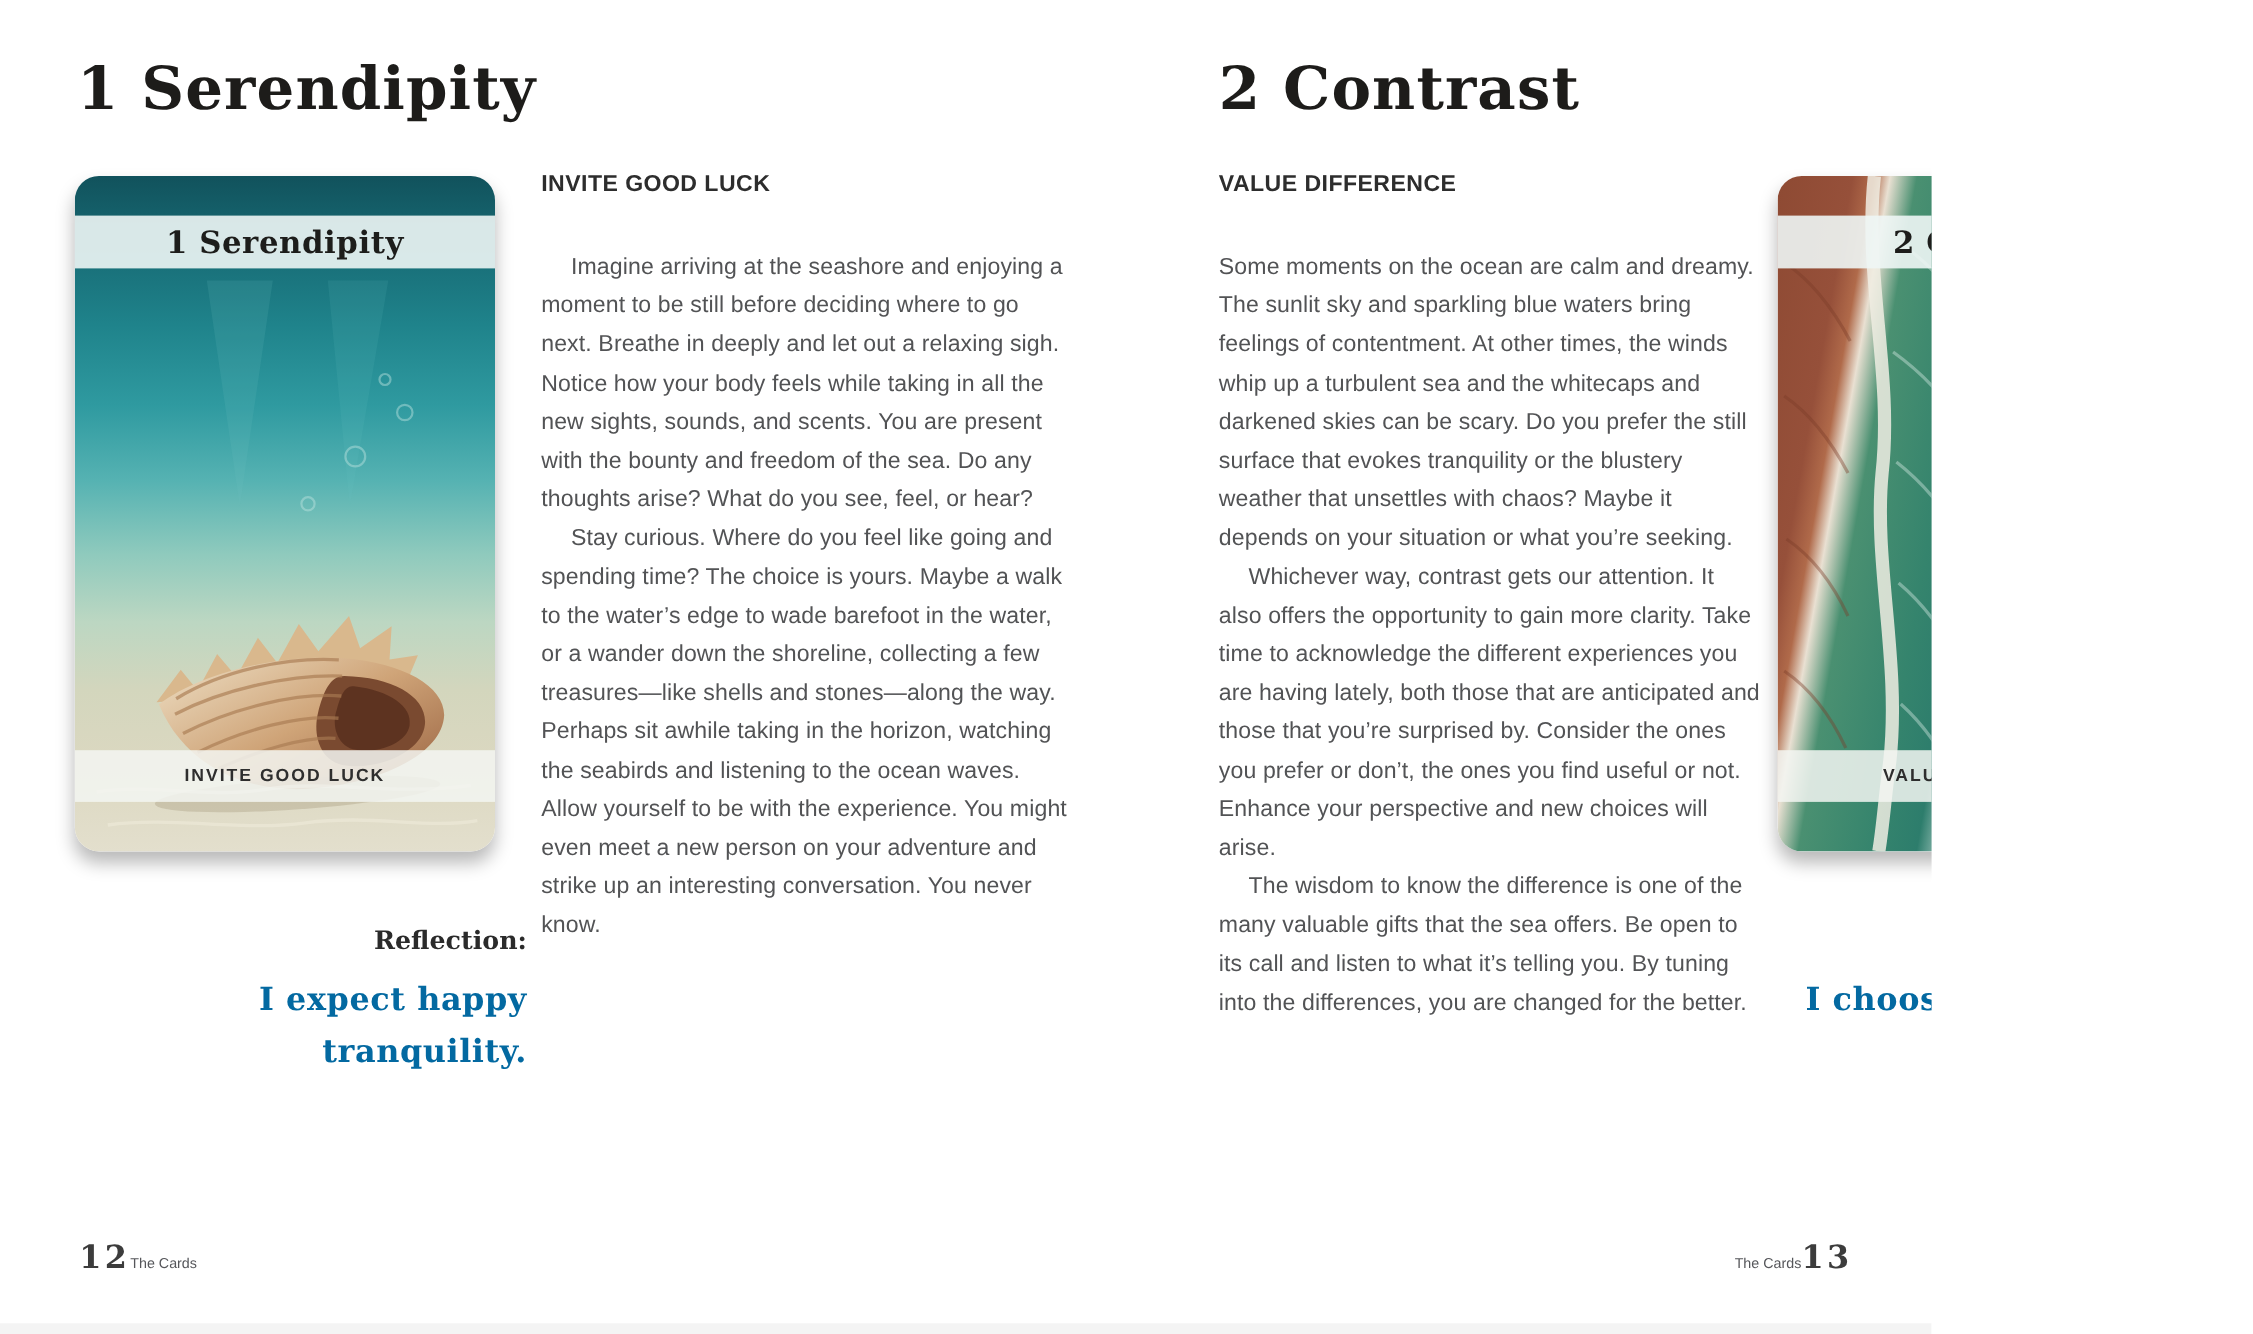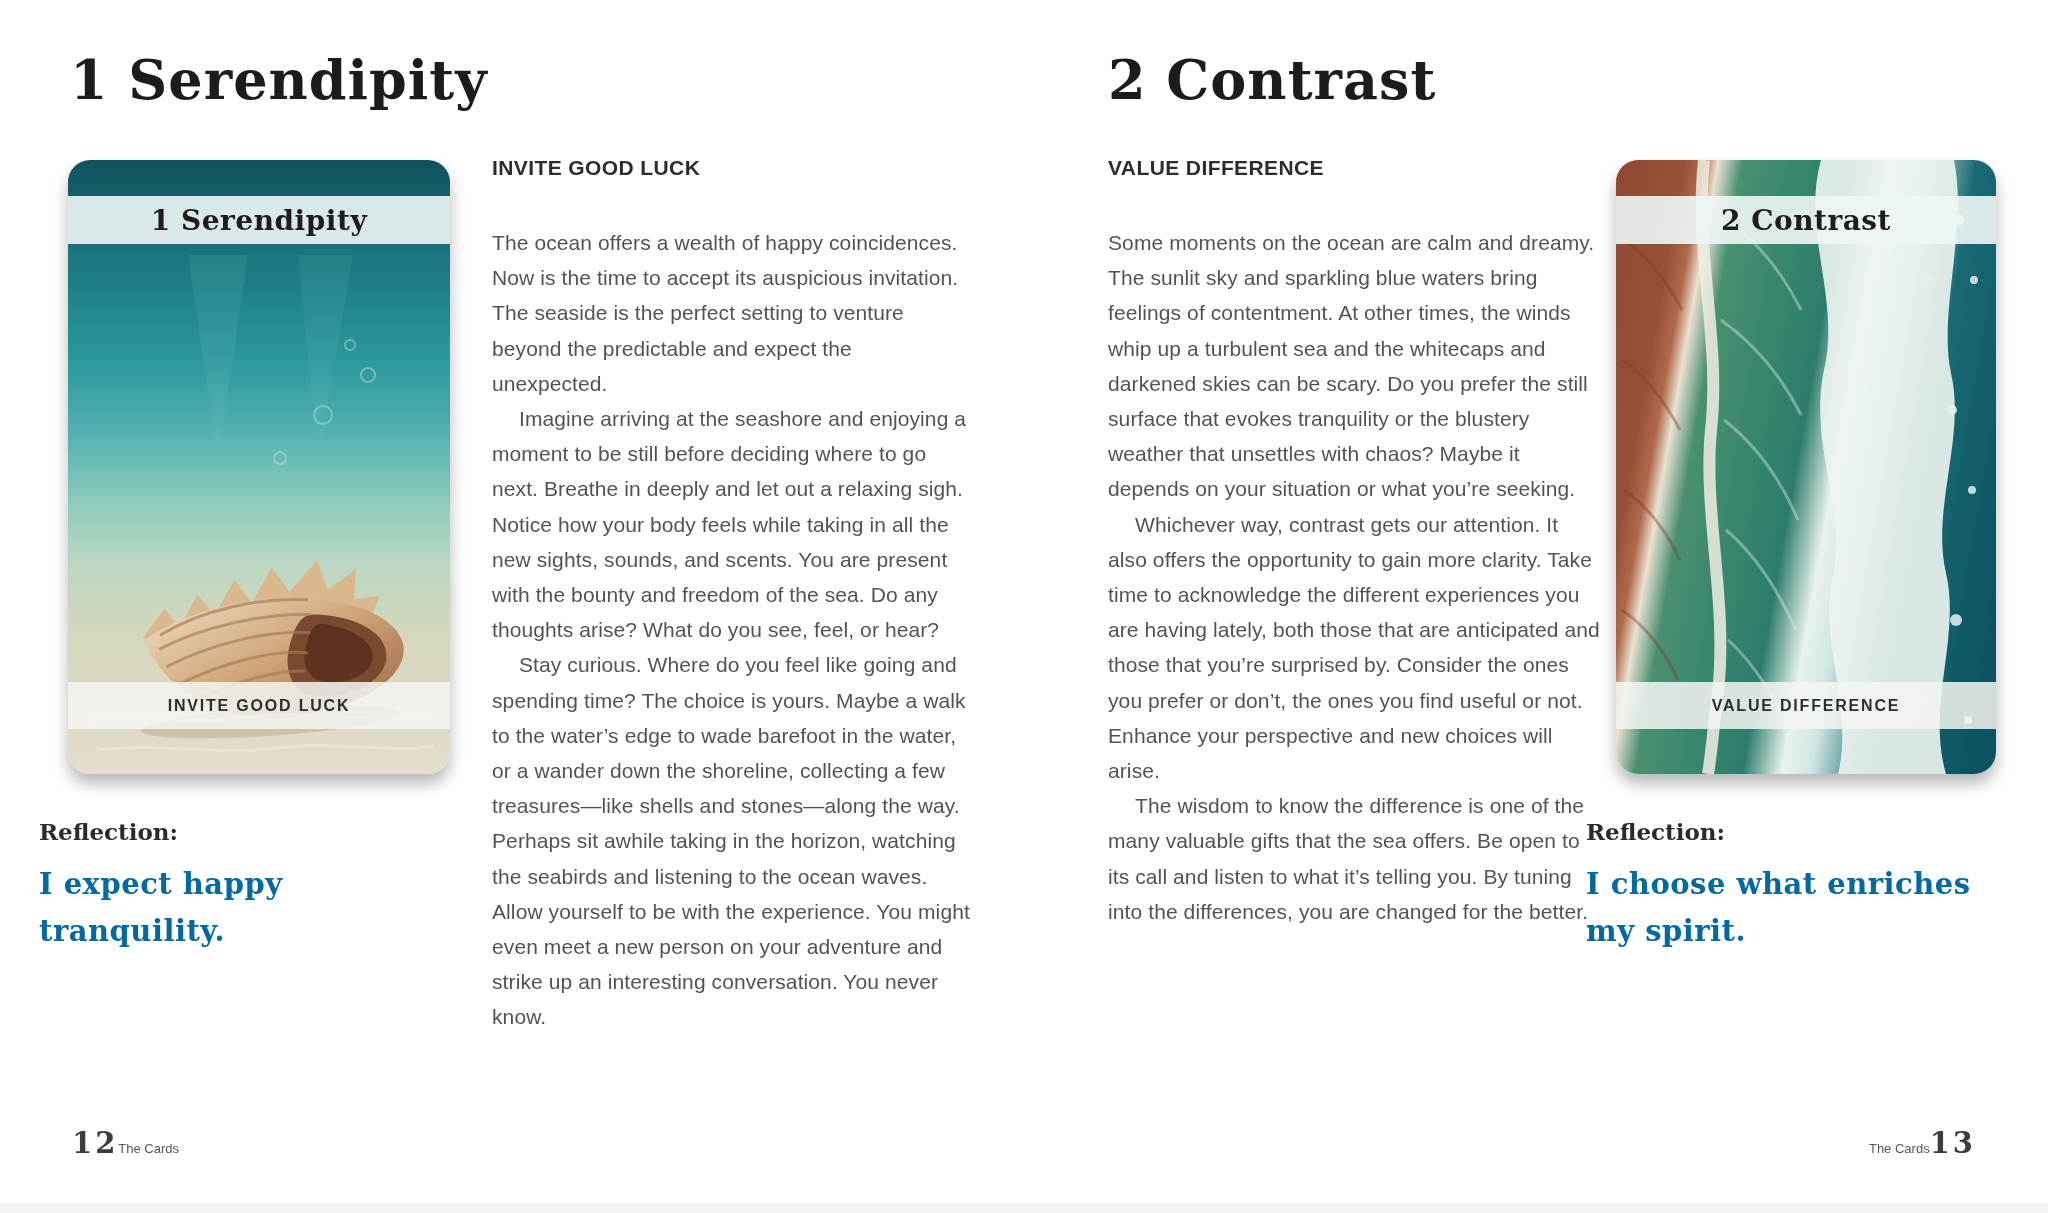--- a/index.html
+++ b/index.html
@@ -1,16 +1,16 @@
 <!DOCTYPE html>
 <html><head>
 <meta charset="utf-8">
 <style>
   html,body{margin:0;padding:0;background:#ffffff;}
-  .spread{position:relative;width:2048px;height:1213px;background:#ffffff;overflow:hidden;
+  .spread{position:relative;width:1756px;height:1213px;background:#ffffff;overflow:hidden;
           font-family:"Liberation Sans",sans-serif;}
 
   
   .page-title{position:absolute;margin:0;font-family:"DejaVu Serif",serif;font-weight:700;
               font-size:54px;letter-spacing:1px;color:#1d1c1a;}
   .page-title.left{left:70px;top:48px;}
   .page-title.right{left:1108px;top:48px;}
 
   
   .card{position:absolute;top:160px;width:382px;height:614px;border-radius:22px;overflow:hidden;
@@ -26,21 +26,21 @@
                #4a9071 26%,#35846d 40%,#2d7d6c 48%,#e9f2ee 56%,#cfe6e2 62%,
                #1a6a73 74%,#0f5a66 88%,#0c4f5c 100%);}
   .card-art svg{position:absolute;left:0;top:0;}
   .card-banner{position:absolute;left:0;right:0;display:flex;align-items:center;justify-content:center;}
   .card-banner.top{top:36px;height:48px;background:rgba(238,246,245,0.90);}
   .card-banner.bottom{bottom:45px;height:47px;background:rgba(243,246,242,0.85);}
   .card-title{font-family:"DejaVu Serif",serif;font-weight:700;font-size:28px;color:#1d1d1b;letter-spacing:0.5px;}
   .card-sub{font-weight:700;font-size:16px;letter-spacing:1.8px;color:#2e2e2e;}
 
   
-  .reflection{position:absolute;top:818px;width:440px;text-align:left;}
+  .reflection{position:absolute;top:842px;width:440px;text-align:right;}
   .reflection.left{left:39px;}
   .reflection.right{left:1586px;}
   .ref-label{font-family:"DejaVu Serif",serif;font-weight:700;font-size:23px;color:#2b2b2b;margin-bottom:16px;}
   .ref-line{font-family:"DejaVu Serif",serif;font-weight:700;font-size:29px;line-height:47px;
             color:#0369a1;letter-spacing:0.5px;}
 
   
   .textcol{position:absolute;top:156px;}
   .textcol.left{left:492px;width:478px;}
   .textcol.right{left:1108px;width:492px;}
@@ -115,21 +115,20 @@
   </div>
 
   <div class="reflection left">
     <div class="ref-label">Reflection:</div>
     <div class="ref-line">I expect happy</div>
     <div class="ref-line">tranquility.</div>
   </div>
 
   <div class="textcol left">
     <h2>INVITE GOOD LUCK</h2>
-    <p>The ocean offers a wealth of happy coincidences. Now is the time to accept its auspicious invitation. The seaside is the perfect setting to venture beyond the predictable and expect the unexpected.</p>
     <p class="indent">Imagine arriving at the seashore and enjoying a moment to be still before deciding where to go next. Breathe in deeply and let out a relaxing sigh. Notice how your body feels while taking in all the new sights, sounds, and scents. You are present with the bounty and freedom of the sea. Do any thoughts arise? What do you see, feel, or hear?</p>
     <p class="indent">Stay curious. Where do you feel like going and spending time? The choice is yours. Maybe a walk to the water’s edge to wade barefoot in the water, or a wander down the shoreline, collecting a few treasures—like shells and stones—along the way. Perhaps sit awhile taking in the horizon, watching the seabirds and listening to the ocean waves. Allow yourself to be with the experience. You might even meet a new person on your adventure and strike up an interesting conversation. You never know.</p>
   </div>
 
   <h1 class="page-title right">2 Contrast</h1>
 
   <div class="textcol right">
     <h2>VALUE DIFFERENCE</h2>
     <p>Some moments on the ocean are calm and dreamy. The sunlit sky and sparkling blue waters bring feelings of contentment. At other times, the winds whip up a turbulent sea and the whitecaps and darkened skies can be scary. Do you prefer the still surface that evokes tranquility or the blustery weather that unsettles with chaos? Maybe it depends on your situation or what you’re seeking.</p>
     <p class="indent">Whichever way, contrast gets our attention. It also offers the opportunity to gain more clarity. Take time to acknowledge the different experiences you are having lately, both those that are anticipated and those that you’re surprised by. Consider the ones you prefer or don’t, the ones you find useful or not. Enhance your perspective and new choices will arise.</p>

